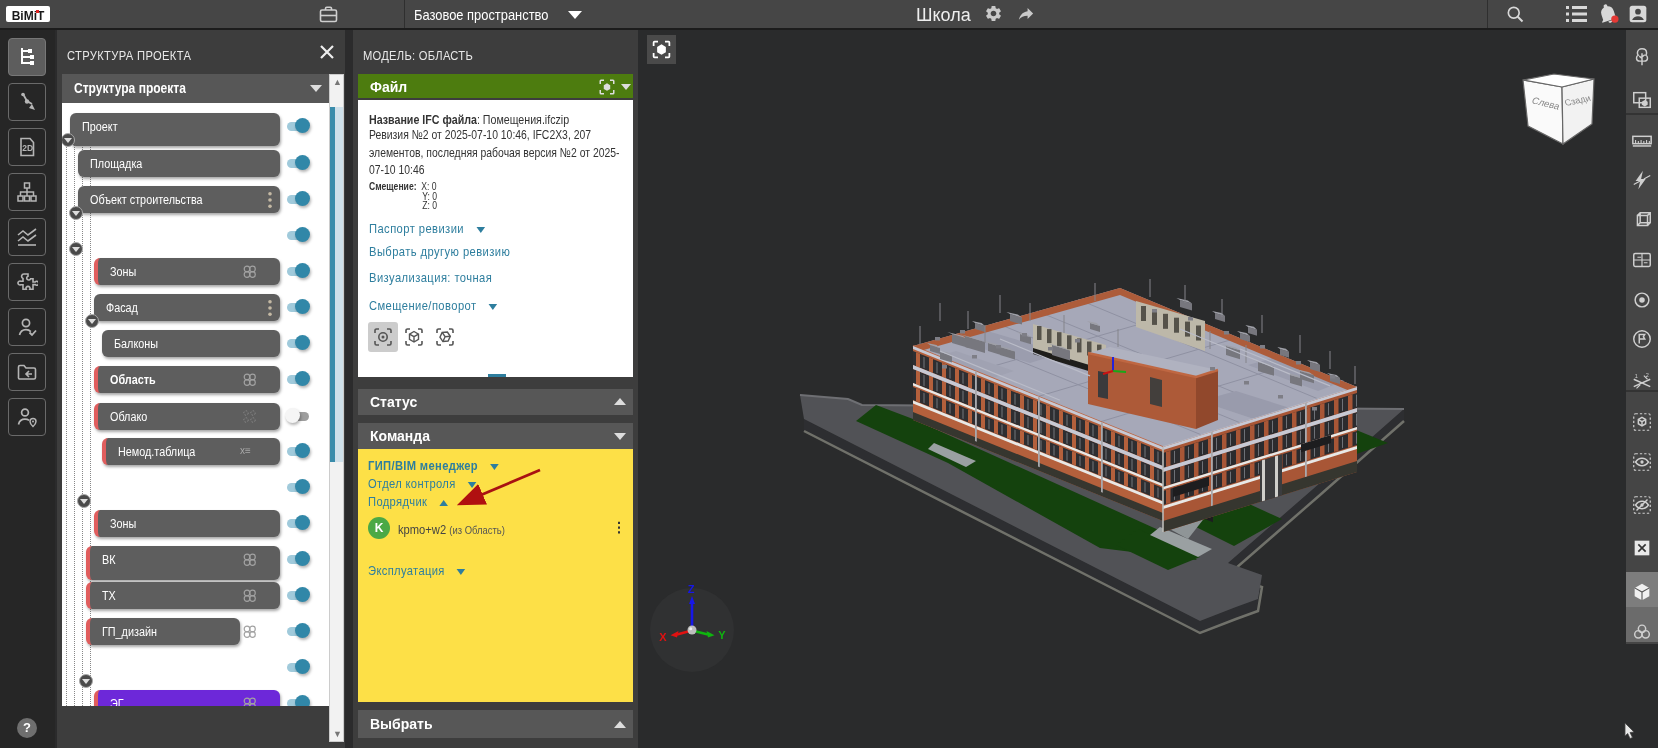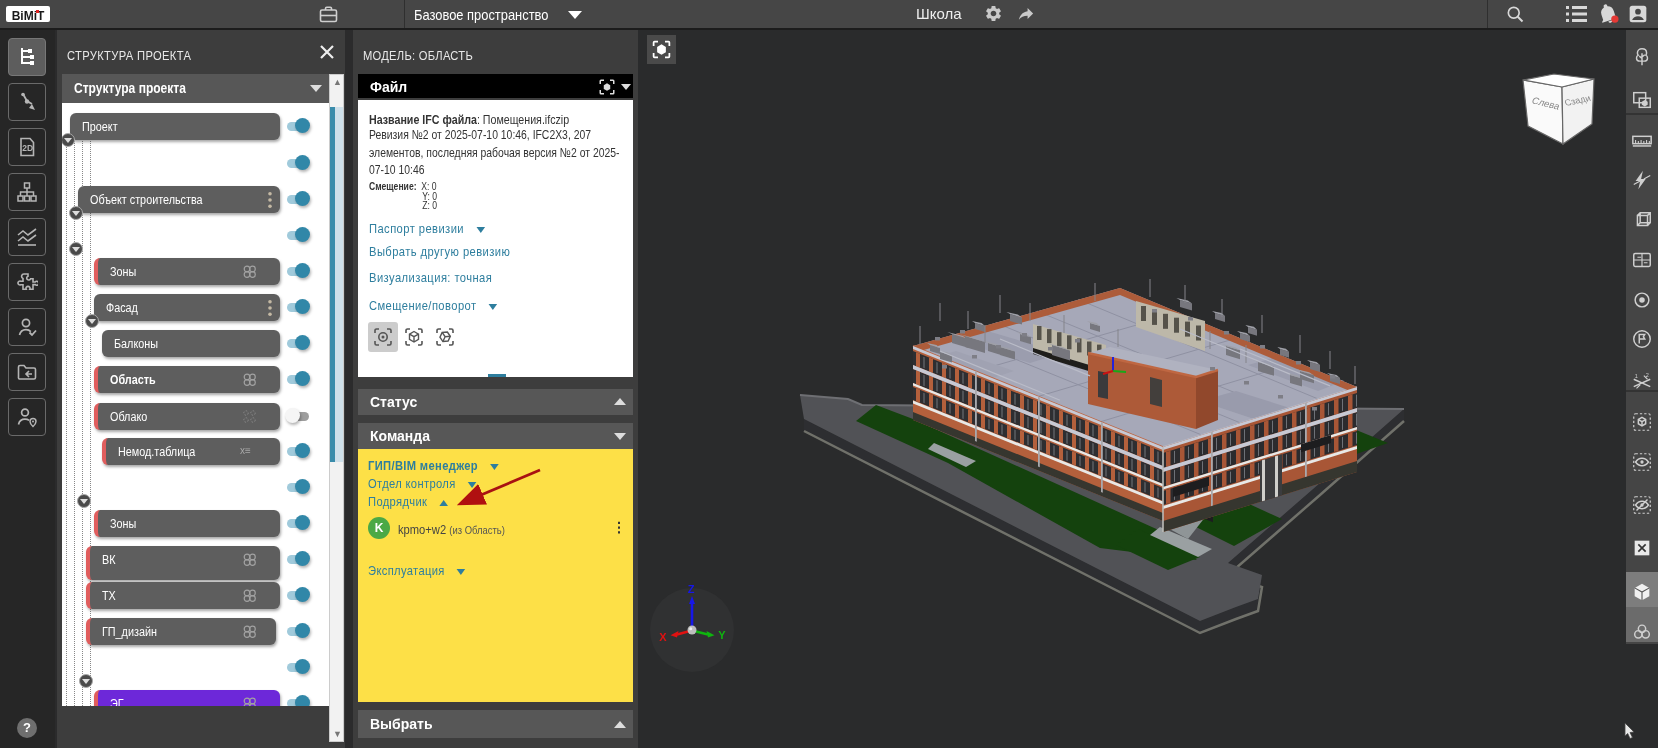--- a/index.html
+++ b/index.html
@@ -17,21 +17,21 @@
     <span class="abs" style="left:29.5px;top:3.5px;width:3.2px;height:3.2px;background:#e02020"></span>
   </div>
   <svg class="abs" style="left:319px;top:6px" width="19" height="17" viewBox="0 0 19 17">
     <rect x="1.5" y="4" width="16" height="11.5" rx="1.5" fill="none" stroke="#cfcfcf" stroke-width="1.6"></rect>
     <path d="M6.5 4V2.5a1.2 1.2 0 0 1 1.2-1.2h3.6a1.2 1.2 0 0 1 1.2 1.2V4" fill="none" stroke="#cfcfcf" stroke-width="1.6"></path>
     <line x1="1.5" y1="9.5" x2="17.5" y2="9.5" stroke="#cfcfcf" stroke-width="1.6"></line>
   </svg>
   <div class="abs" style="left:404px;top:0;width:1px;height:28px;background:#2f2f2f"></div>
   <div class="abs cx" style="left:414px;top:6px;color:#fff;font-size:15px;white-space:nowrap">Базовое пространство</div>
   <div class="abs" style="left:568px;top:11px;width:0;height:0;border-left:7px solid transparent;border-right:7px solid transparent;border-top:8px solid #fff"></div>
-  <div class="abs" style="left:916px;top:5px;color:#eee;font-size:15px">Школа</div>
+  <div class="abs" style="left:916px;top:5px;color:#eee;font-size:18px">Школа</div>
   <svg class="abs" style="left:984px;top:4px" width="19" height="19" viewBox="0 0 24 24">
       <path fill="#c9c9c9" d="M19.14 12.94c.04-.3.06-.61.06-.94 0-.32-.02-.64-.07-.94l2.03-1.58a.49.49 0 0 0 .12-.61l-1.92-3.32a.488.488 0 0 0-.59-.22l-2.39.96c-.5-.38-1.03-.7-1.62-.94l-.36-2.54a.484.484 0 0 0-.48-.41h-3.84c-.24 0-.43.17-.47.41l-.36 2.54c-.59.24-1.13.57-1.62.94l-2.39-.96c-.22-.08-.47 0-.59.22L2.74 8.87c-.12.21-.08.47.12.61l2.03 1.58c-.05.3-.09.63-.09.94s.02.64.07.94l-2.03 1.58a.49.49 0 0 0-.12.61l1.92 3.32c.12.22.37.29.59.22l2.39-.96c.5.38 1.03.7 1.62.94l.36 2.54c.05.24.24.41.48.41h3.84c.24 0 .44-.17.47-.41l.36-2.54c.59-.24 1.13-.56 1.62-.94l2.39.96c.22.08.47 0 .59-.22l1.92-3.32c.12-.22.07-.47-.12-.61l-2.01-1.58zM12 15.6c-1.98 0-3.6-1.62-3.6-3.6s1.62-3.6 3.6-3.6 3.6 1.62 3.6 3.6-1.62 3.6-3.6 3.6z"></path>
     </svg>
   <svg class="abs" style="left:1016px;top:4px" width="20" height="19" viewBox="0 0 24 24">
       <path fill="#c9c9c9" d="M14 9V5l7 7-7 7v-4.1c-5 0-8.5 1.6-11 5.1 1-5 4-10 11-11z"></path>
     </svg>
   <div class="abs" style="left:1487px;top:0;width:1px;height:28px;background:#2f2f2f"></div>
   <svg class="abs" style="left:1505px;top:4px" width="20" height="20" viewBox="0 0 24 24">
       <path fill="none" stroke="#d8d8d8" stroke-width="2" d="M10.5 4a6.5 6.5 0 1 1 0 13 6.5 6.5 0 0 1 0-13z"></path>
       <line x1="15.3" y1="15.3" x2="21" y2="21" stroke="#d8d8d8" stroke-width="2.4"></line>
@@ -132,25 +132,28 @@
     </svg>
 <div class="abs" style="left:5px;top:44px;width:270px;height:632px;background:#fff;overflow:hidden">
 <div class="abs" style="left:0;top:0;width:270px;height:29px;background:#575757">
         <span class="abs cx" style="left:12px;top:6px;color:#fff;font-size:14px;font-weight:bold;white-space:nowrap">Структура проекта</span>
         <span class="abs" style="left:248px;top:11px;width:0;height:0;border-left:6px solid transparent;border-right:6px solid transparent;border-top:7px solid #ddd"></span>
       </div>
 <div class="abs" style="left:4px;top:60px;width:0;height:572px;border-left:1px dotted #888"></div>
 <div class="abs" style="left:12px;top:60px;width:0;height:572px;border-left:1px dotted #888"></div>
 <div class="abs" style="left:20px;top:60px;width:0;height:572px;border-left:1px dotted #888"></div>
 <div class="abs" style="left:28px;top:60px;width:0;height:572px;border-left:1px dotted #888"></div>
-<div class="abs" style="left:8px;top:39px;width:210px;height:27px;background:#5e5e5e;border-radius:6px;box-shadow:1px 2px 3px rgba(0,0,0,.35)">
+<div class="abs" style="left:8px;top:39px;width:210px;height:33px;background:#5e5e5e;border-radius:6px;box-shadow:1px 2px 3px rgba(0,0,0,.35)">
 <span class="abs cx9" style="left:12px;top:7px;color:#fff;font-size:12px;font-weight:normal;white-space:nowrap">Проект</span>
 </div>
 <div class="abs" style="left:225px;top:48px;width:22px;height:9px;background:#a0cadb;border-radius:5px"></div>
       <div class="abs" style="left:233px;top:44px;width:15px;height:15px;border-radius:50%;background:#3187a8;box-shadow:1px 2px 3px rgba(0,0,0,.3)"></div>
+<div class="abs" style="left:16px;top:76px;width:202px;height:27px;background:#5e5e5e;border-radius:6px;box-shadow:1px 2px 3px rgba(0,0,0,.35)">
+<span class="abs cx9" style="left:12px;top:7px;color:#fff;font-size:12px;font-weight:normal;white-space:nowrap">Площадка</span>
+</div>
 <div class="abs" style="left:225px;top:85px;width:22px;height:9px;background:#a0cadb;border-radius:5px"></div>
       <div class="abs" style="left:233px;top:81px;width:15px;height:15px;border-radius:50%;background:#3187a8;box-shadow:1px 2px 3px rgba(0,0,0,.3)"></div>
 <div class="abs" style="left:16px;top:112px;width:202px;height:27px;background:#5e5e5e;border-radius:6px;box-shadow:1px 2px 3px rgba(0,0,0,.35)">
 <span class="abs cx9" style="left:12px;top:7px;color:#fff;font-size:12px;font-weight:normal;white-space:nowrap">Объект строительства</span>
 <svg class="abs" style="left:189px;top:5px" width="6" height="18" viewBox="0 0 6 18">
           <circle cx="3" cy="2.8" r="1.8" fill="#c4b9a4"></circle>
           <circle cx="3" cy="9" r="1.8" fill="#c4b9a4"></circle>
           <circle cx="3" cy="15.2" r="1.8" fill="#c4b9a4"></circle>
         </svg>
 </div>
@@ -244,21 +247,21 @@
           <g fill="none" stroke="#a2a2a2" stroke-width="1.2">
             <circle cx="5" cy="5" r="2.8"></circle>
             <circle cx="10.5" cy="5" r="2.8"></circle>
             <circle cx="5" cy="10.5" r="2.8"></circle>
             <circle cx="10.5" cy="10.5" r="2.8"></circle>
           </g>
         </svg>
 </div>
 <div class="abs" style="left:225px;top:517px;width:22px;height:9px;background:#a0cadb;border-radius:5px"></div>
       <div class="abs" style="left:233px;top:513px;width:15px;height:15px;border-radius:50%;background:#3187a8;box-shadow:1px 2px 3px rgba(0,0,0,.3)"></div>
-<div class="abs" style="left:24px;top:544px;width:190px;height:27px;background:#5e5e5e;border-radius:6px;border-left:4px solid #e05d5d;box-shadow:1px 2px 3px rgba(0,0,0,.35)">
+<div class="abs" style="left:24px;top:544px;width:154px;height:27px;background:#5e5e5e;border-radius:6px;border-left:4px solid #e05d5d;box-shadow:1px 2px 3px rgba(0,0,0,.35)">
 <span class="abs cx9" style="left:12px;top:7px;color:#fff;font-size:12px;font-weight:normal;white-space:nowrap">ГП_дизайн</span>
 <svg class="abs" style="left:152px;top:6px" width="15" height="15" viewBox="0 0 15 15">
           <g fill="none" stroke="#a2a2a2" stroke-width="1.2">
             <circle cx="5" cy="5" r="2.8"></circle>
             <circle cx="10.5" cy="5" r="2.8"></circle>
             <circle cx="5" cy="10.5" r="2.8"></circle>
             <circle cx="10.5" cy="10.5" r="2.8"></circle>
           </g>
         </svg>
 </div>
@@ -294,21 +297,21 @@
 </div>
 <div class="abs" style="left:272px;top:44px;width:15px;height:668px;background:#f2f2f2;border:1px solid #ccc">
 <span class="abs" style="left:3px;top:2px;color:#777;font-size:9px">▲</span>
 <span class="abs" style="left:3px;top:654px;color:#777;font-size:9px">▼</span>
 <div class="abs" style="left:0px;top:32px;width:5px;height:355px;background:#3a8cab"></div>
 <div class="abs" style="left:5px;top:32px;width:8px;height:355px;background:#cfe0ea"></div>
 </div>
 </div>
 <div class="abs" style="left:353px;top:30px;width:285px;height:718px;background:#3d3d3d">
 <div class="abs cx" style="left:10px;top:18px;color:#e8e8e8;font-size:13px;letter-spacing:.3px;white-space:nowrap">МОДЕЛЬ: ОБЛАСТЬ</div>
-<div class="abs" style="left:5px;top:44px;width:275px;height:24px;background:#000000">
+<div class="abs" style="left:5px;top:44px;width:275px;height:24px;background:#4d7c0f">
       <span class="abs" style="left:12px;top:5px;color:#fff;font-size:14px;font-weight:bold">Файл</span>
       <svg class="abs" style="left:240px;top:4px" width="18" height="18" viewBox="0 0 24 24">
         <g stroke="#ddd" stroke-width="2" fill="none">
           <path d="M3 8V4a1 1 0 0 1 1-1h4M16 3h4a1 1 0 0 1 1 1v4M21 16v4a1 1 0 0 1-1 1h-4M8 21H4a1 1 0 0 1-1-1v-4"></path>
         </g>
         <path d="M12 7l4.3 2.5v5L12 17l-4.3-2.5v-5z" fill="#ddd"></path>
       </svg>
       <span class="abs" style="left:263px;top:10px;width:0;height:0;border-left:5px solid transparent;border-right:5px solid transparent;border-top:6px solid #ddd"></span>
     </div>
 <div class="abs" style="left:5px;top:70px;width:275px;height:277px;background:#fff;font-size:13px;color:#333">

